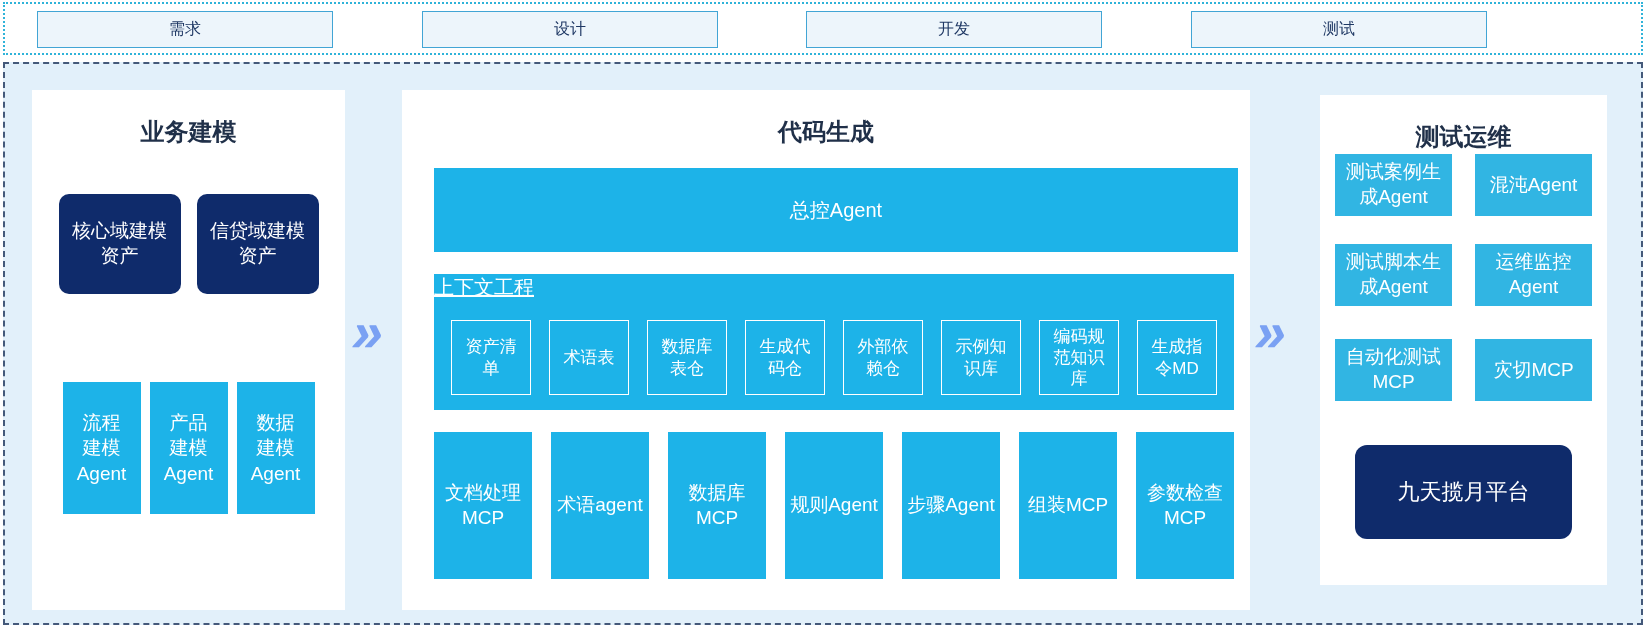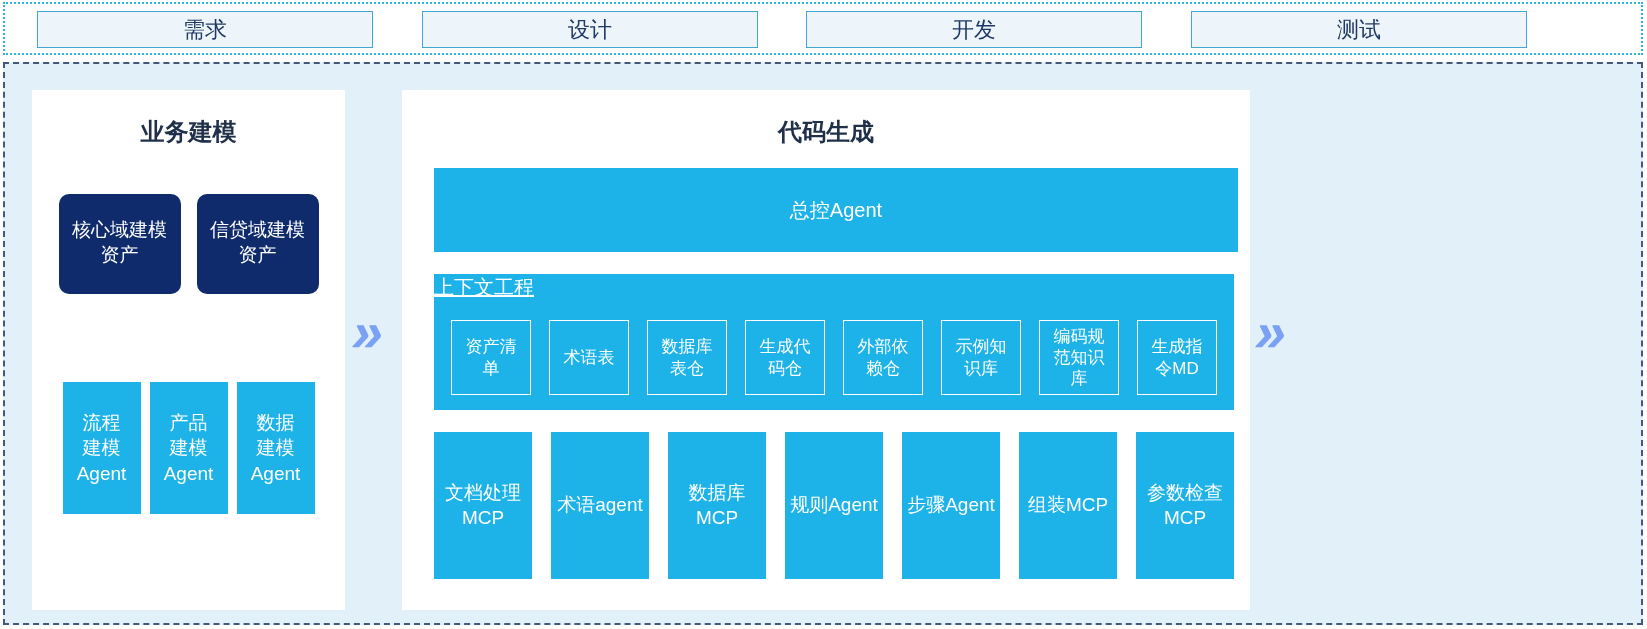--- a/index.html
+++ b/index.html
@@ -10,24 +10,24 @@
     --title:#203049; --phase-text:#1f3864;
   }
   *{margin:0;padding:0;box-sizing:border-box;}
   html,body{background:#fff;}
   body{font-family:"Liberation Sans","DejaVu Sans",sans-serif;}
   .canvas{position:relative;width:1647px;height:629px;background:#fff;overflow:hidden;}
 
   
   .top-strip{position:absolute;left:3px;top:2px;width:1640px;height:53px;
     background:#fff;border:2px dotted var(--border-dotted);}
-  .phase-box{position:absolute;top:7px;width:336px;height:37px;
+  .phase-box{position:absolute;top:7px;width:296px;height:37px;
     background:var(--phase-bg);border:1px solid var(--phase-border);
     display:flex;align-items:center;justify-content:center;
-    font-size:22px;color:var(--phase-text);}
+    font-size:16px;color:var(--phase-text);}
   .phase-1{left:32px;} .phase-2{left:417px;} .phase-3{left:801px;} .phase-4{left:1186px;}
 
   
   .main-area{position:absolute;left:3px;top:62px;width:1640px;height:563px;
     background:var(--bg-light);border:2px dashed var(--border-dashed);}
 
   .panel{position:absolute;background:#fff;}
   .panel h2{font-size:24px;font-weight:bold;color:var(--title);text-align:center;margin-top:26px;}
 
   .panel-left{left:27px;top:26px;width:313px;height:520px;}
@@ -37,21 +37,21 @@
   
   .arrow{position:absolute;font-size:56px;font-weight:bold;color:var(--arrow);
     transform:skewX(-12deg);line-height:1;user-select:none;}
   .arrow-1{left:348px;top:240px;}
   .arrow-2{left:1251px;top:240px;}
 
   
   .navy-row{position:absolute;left:0;right:0;top:104px;display:flex;justify-content:center;gap:16px;}
   .navy-box{width:122px;height:100px;background:var(--navy);border-radius:10px;
     color:#fff;font-size:19px;line-height:1.3;text-align:center;
-    display:flex;align-items:center;justify-content:center;padding:18px 6px;font-family:Liberation Mono, monospace;}
+    display:flex;align-items:center;justify-content:center;padding:18px 6px;}
   .agent-row{position:absolute;left:0;right:0;top:292px;display:flex;justify-content:center;gap:9px;}
   .agent-box{width:78px;height:132px;background:var(--cyan);
     color:#fff;font-size:19px;line-height:1.35;text-align:center;
     display:flex;align-items:center;justify-content:center;padding:0 12px;}
 
   
   .master-bar{position:absolute;left:32px;right:12px;top:78px;height:84px;background:var(--cyan);
     color:#fff;font-size:20px;display:flex;align-items:center;justify-content:center;}
   .context-bar{position:absolute;left:32px;right:16px;top:184px;height:136px;background:var(--cyan);}
   .context-title{color:#fff;font-size:20px;text-align:left;text-decoration:underline;}
@@ -128,15 +128,31 @@
         <div class="mcp-box">数据库MCP</div>
         <div class="mcp-box">规则Agent</div>
         <div class="mcp-box">步骤Agent</div>
         <div class="mcp-box">组装MCP</div>
         <div class="mcp-box">参数检查MCP</div>
       </div>
     </section>
 
     <div class="arrow arrow-2">»</div>
 
+    <section class="panel panel-right">
+      <h2>测试运维</h2>
+      <div class="test-row test-row-1">
+        <div class="test-box">测试案例生成Agent</div>
+        <div class="test-box">混沌Agent</div>
+      </div>
+      <div class="test-row test-row-2">
+        <div class="test-box">测试脚本生成Agent</div>
+        <div class="test-box">运维监控Agent</div>
+      </div>
+      <div class="test-row test-row-3">
+        <div class="test-box">自动化测试MCP</div>
+        <div class="test-box">灾切MCP</div>
+      </div>
+      <div class="platform-box">九天揽月平台</div>
+    </section>
 
   </div>
 </div>
 
 </body></html>

